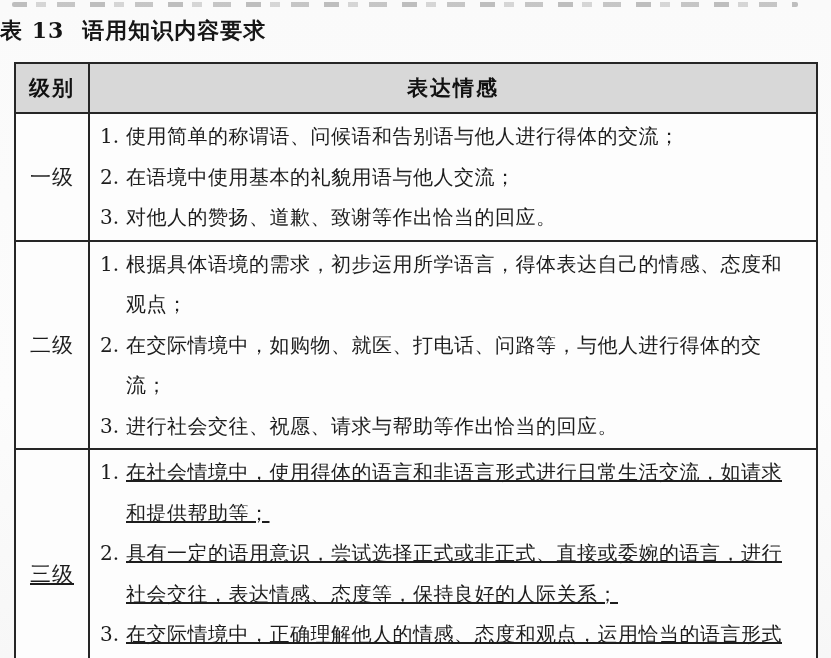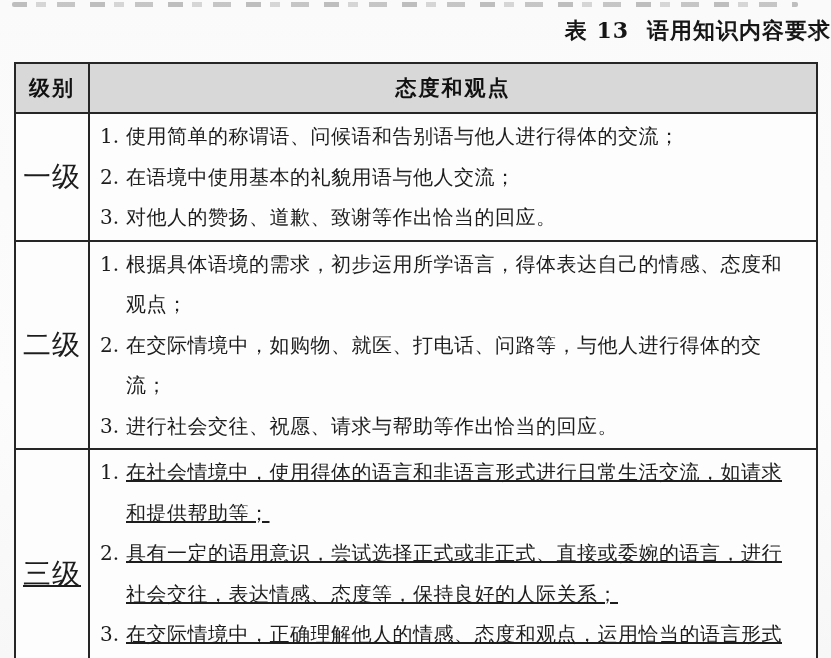--- a/index.html
+++ b/index.html
@@ -28,21 +28,21 @@
     width: 786px; height: 5px;
     background: repeating-linear-gradient(90deg,
       rgba(100,100,100,0.40) 0 15px, transparent 15px 24px,
       rgba(130,130,130,0.30) 24px 34px, transparent 34px 45px,
       rgba(100,100,100,0.35) 45px 63px, transparent 63px 78px);
     border-radius: 2px;
   }
   .caption {
     position: absolute; top: 16px; left: 0;
     width: 100%;
-    text-align: right;
+    text-align: left;
     font-size: 22px; font-weight: bold;
     letter-spacing: 1px;
     color: #161616;
     white-space: nowrap;
   }
   .caption .caption-label { margin-right: 18px; }
   table.req-table {
     position: absolute; top: 62px; left: 14px;
     width: 804px;
     border-collapse: collapse;
@@ -60,21 +60,21 @@
     font-weight: bold;
     letter-spacing: 2px;
     text-align: center;
     vertical-align: middle;
     color: #111;
   }
   .col-level { width: 74px; }
   .level-cell {
     text-align: center;
     vertical-align: middle;
-    font-size: 28px;
+    font-size: 21px;
     letter-spacing: 1px;
     color: #1d1d1d;
   }
   .content-cell {
     padding: 2px 16px 2px 10px;
     font-size: 20px;
     line-height: 40.5px;
     letter-spacing: 0.5px;
     vertical-align: middle;
     color: #1d1d1d;
@@ -99,21 +99,21 @@
   <div class="top-remnant"></div>
 
   <div class="caption">
     <span class="caption-label">表 13</span><span>语用知识内容要求</span>
   </div>
 
   <table class="req-table">
     <thead>
       <tr>
         <th class="col-level">级别</th>
-        <th>态度和观点</th>
+        <th>表达情感</th>
       </tr>
     </thead>
     <tbody>
       <tr>
         <td class="level-cell">一级</td>
         <td class="content-cell">
           <div class="item"><span class="num">1.</span><span>使用简单的称谓语、问候语和告别语与他人进行得体的交流；</span></div>
           <div class="item"><span class="num">2.</span><span>在语境中使用基本的礼貌用语与他人交流；</span></div>
           <div class="item"><span class="num">3.</span><span>对他人的赞扬、道歉、致谢等作出恰当的回应。</span></div>
         </td>

